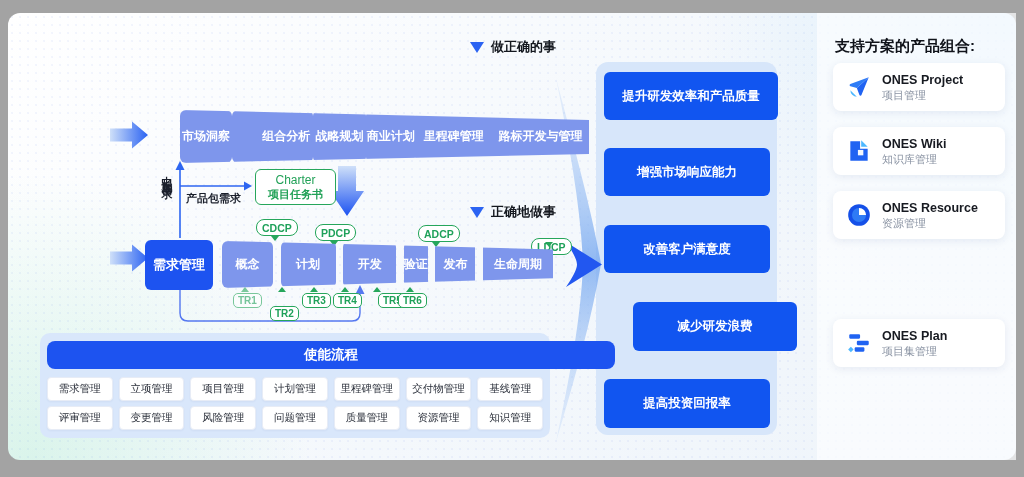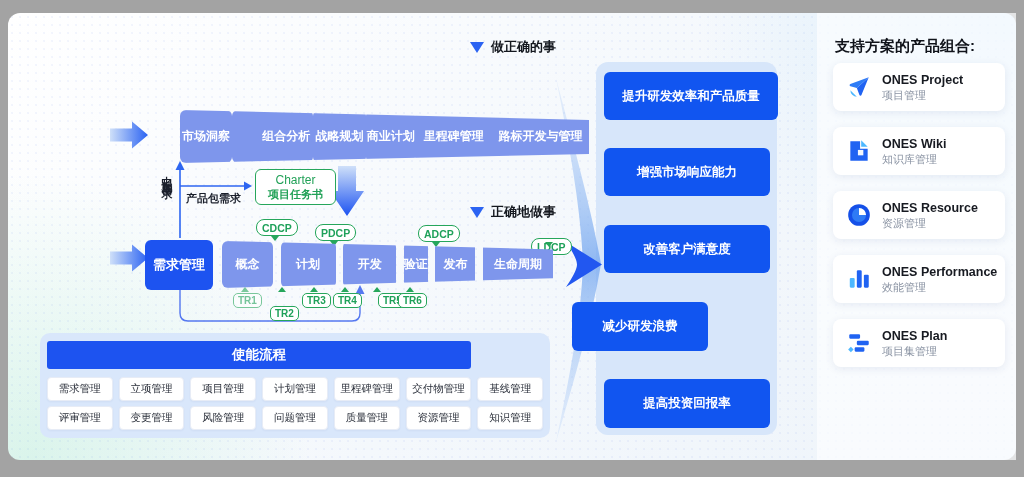--- a/index.html
+++ b/index.html
@@ -157,21 +157,21 @@
   <div class="abs z3 tr" style="left:270px;top:293px;margin-top:13px;">TR2</div>
   <div class="abs z3 tri-up" style="left:310px;top:287px;"></div>
   <div class="abs z3 tr" style="left:302px;top:293px;">TR3</div>
   <div class="abs z3 tri-up" style="left:341px;top:287px;"></div>
   <div class="abs z3 tr" style="left:333px;top:293px;">TR4</div>
   <div class="abs z3 tri-up" style="left:373px;top:287px;"></div>
   <div class="abs z3 tr" style="left:365px;top:293px;margin-left:13px;">TR5</div>
   <div class="abs z3 tri-up" style="left:406px;top:287px;"></div>
   <div class="abs z3 tr" style="left:398px;top:293px;">TR6</div>
 
-  <div class="abs z3 banner" style="left:47px;top:341px;width:424px;height:28px;font-size:13.5px;border-radius:3px;">使能流程</div>
+  <div class="abs z3 banner" style="left:47px;top:341px;width:568px;height:28px;font-size:13.5px;border-radius:8px;">使能流程</div>
   <div class="abs z3 cellgrid" style="left:47px;top:377px;width:496px;">
     <div class="cell">需求管理</div>
     <div class="cell">立项管理</div>
     <div class="cell">项目管理</div>
     <div class="cell">计划管理</div>
     <div class="cell">里程碑管理</div>
     <div class="cell">交付物管理</div>
     <div class="cell">基线管理</div>
   </div>
   <div class="abs z3 cellgrid" style="left:47px;top:406px;width:496px;">
@@ -180,21 +180,21 @@
     <div class="cell">风险管理</div>
     <div class="cell">问题管理</div>
     <div class="cell">质量管理</div>
     <div class="cell">资源管理</div>
     <div class="cell">知识管理</div>
   </div>
 
   <div class="abs z3 ob" style="left:604px;top:72px;width:174px;height:48px;">提升研发效率和产品质量</div>
   <div class="abs z3 ob" style="left:604px;top:148px;width:166px;height:48px;">增强市场响应能力</div>
   <div class="abs z3 ob" style="left:604px;top:225px;width:166px;height:48px;">改善客户满意度</div>
-  <div class="abs z3 ob" style="left:572px;top:302px;width:136px;height:49px;">减少研发浪费</div>
+  <div class="abs z3 ob" style="left:633px;top:302px;width:164px;height:49px;">减少研发浪费</div>
   <div class="abs z3 ob" style="left:604px;top:379px;width:166px;height:49px;">提高投资回报率</div>
 
   <div class="abs z3 side-title" style="left:835px;top:37px;">支持方案的产品组合:</div>
 
   <div class="abs z3 card" style="left:833px;top:63px;width:172px;height:48px;">
     <span>
       <svg width="26" height="26" viewBox="0 0 24 24">
         <path d="M4 15a6 6 0 0 0 6 6l-6 -6Z" fill="#4DB8FF"></path>
         <path d="M21 3 L4 9.3 a1 1 0 0 0 .1 1.9 L10 13 Z" fill="#2E7CF6"></path>
         <path d="M21 3 L10 13 l2.4 6.4 a1 1 0 0 0 1.85 .05 Z" fill="#2063F2"></path>
@@ -227,33 +227,20 @@
         <circle cx="12" cy="12" r="6.5" fill="#2F7BF5"></circle>
         <path d="M12 12 L12 5.5 A6.5 6.5 0 0 1 18.5 12 Z" fill="#ffffff"></path>
       </svg>
     </span>
     <span>
       <div class="t">ONES Resource</div>
       <div class="d">资源管理</div>
     </span>
   </div>
 
-  <div class="abs z3 card" style="left:833px;top:255px;width:172px;height:48px;">
-    <span>
-      <svg width="26" height="26" viewBox="0 0 24 24">
-        <rect x="3.5" y="11" width="4.5" height="9" rx="1" fill="#4DB8FF"></rect>
-        <rect x="10" y="4" width="4.5" height="16" rx="1" fill="#2063F2"></rect>
-        <rect x="16.5" y="8" width="4.5" height="12" rx="1" fill="#2063F2"></rect>
-      </svg>
-    </span>
-    <span>
-      <div class="t">ONES Performance</div>
-      <div class="d">效能管理</div>
-    </span>
-  </div>
 
   <div class="abs z3 card" style="left:833px;top:319px;width:172px;height:48px;">
     <span>
       <svg width="26" height="26" viewBox="0 0 24 24">
         <rect x="3" y="4" width="10" height="4" rx="1" fill="#2063F2"></rect>
         <rect x="10" y="10" width="11" height="4" rx="1" fill="#2063F2"></rect>
         <rect x="8" y="16" width="9" height="4" rx="1" fill="#2063F2"></rect>
         <path d="M4.5 15.5 L7 18 L4.5 20.5 L2 18 Z" fill="#4DB8FF"></path>
       </svg>
     </span>

